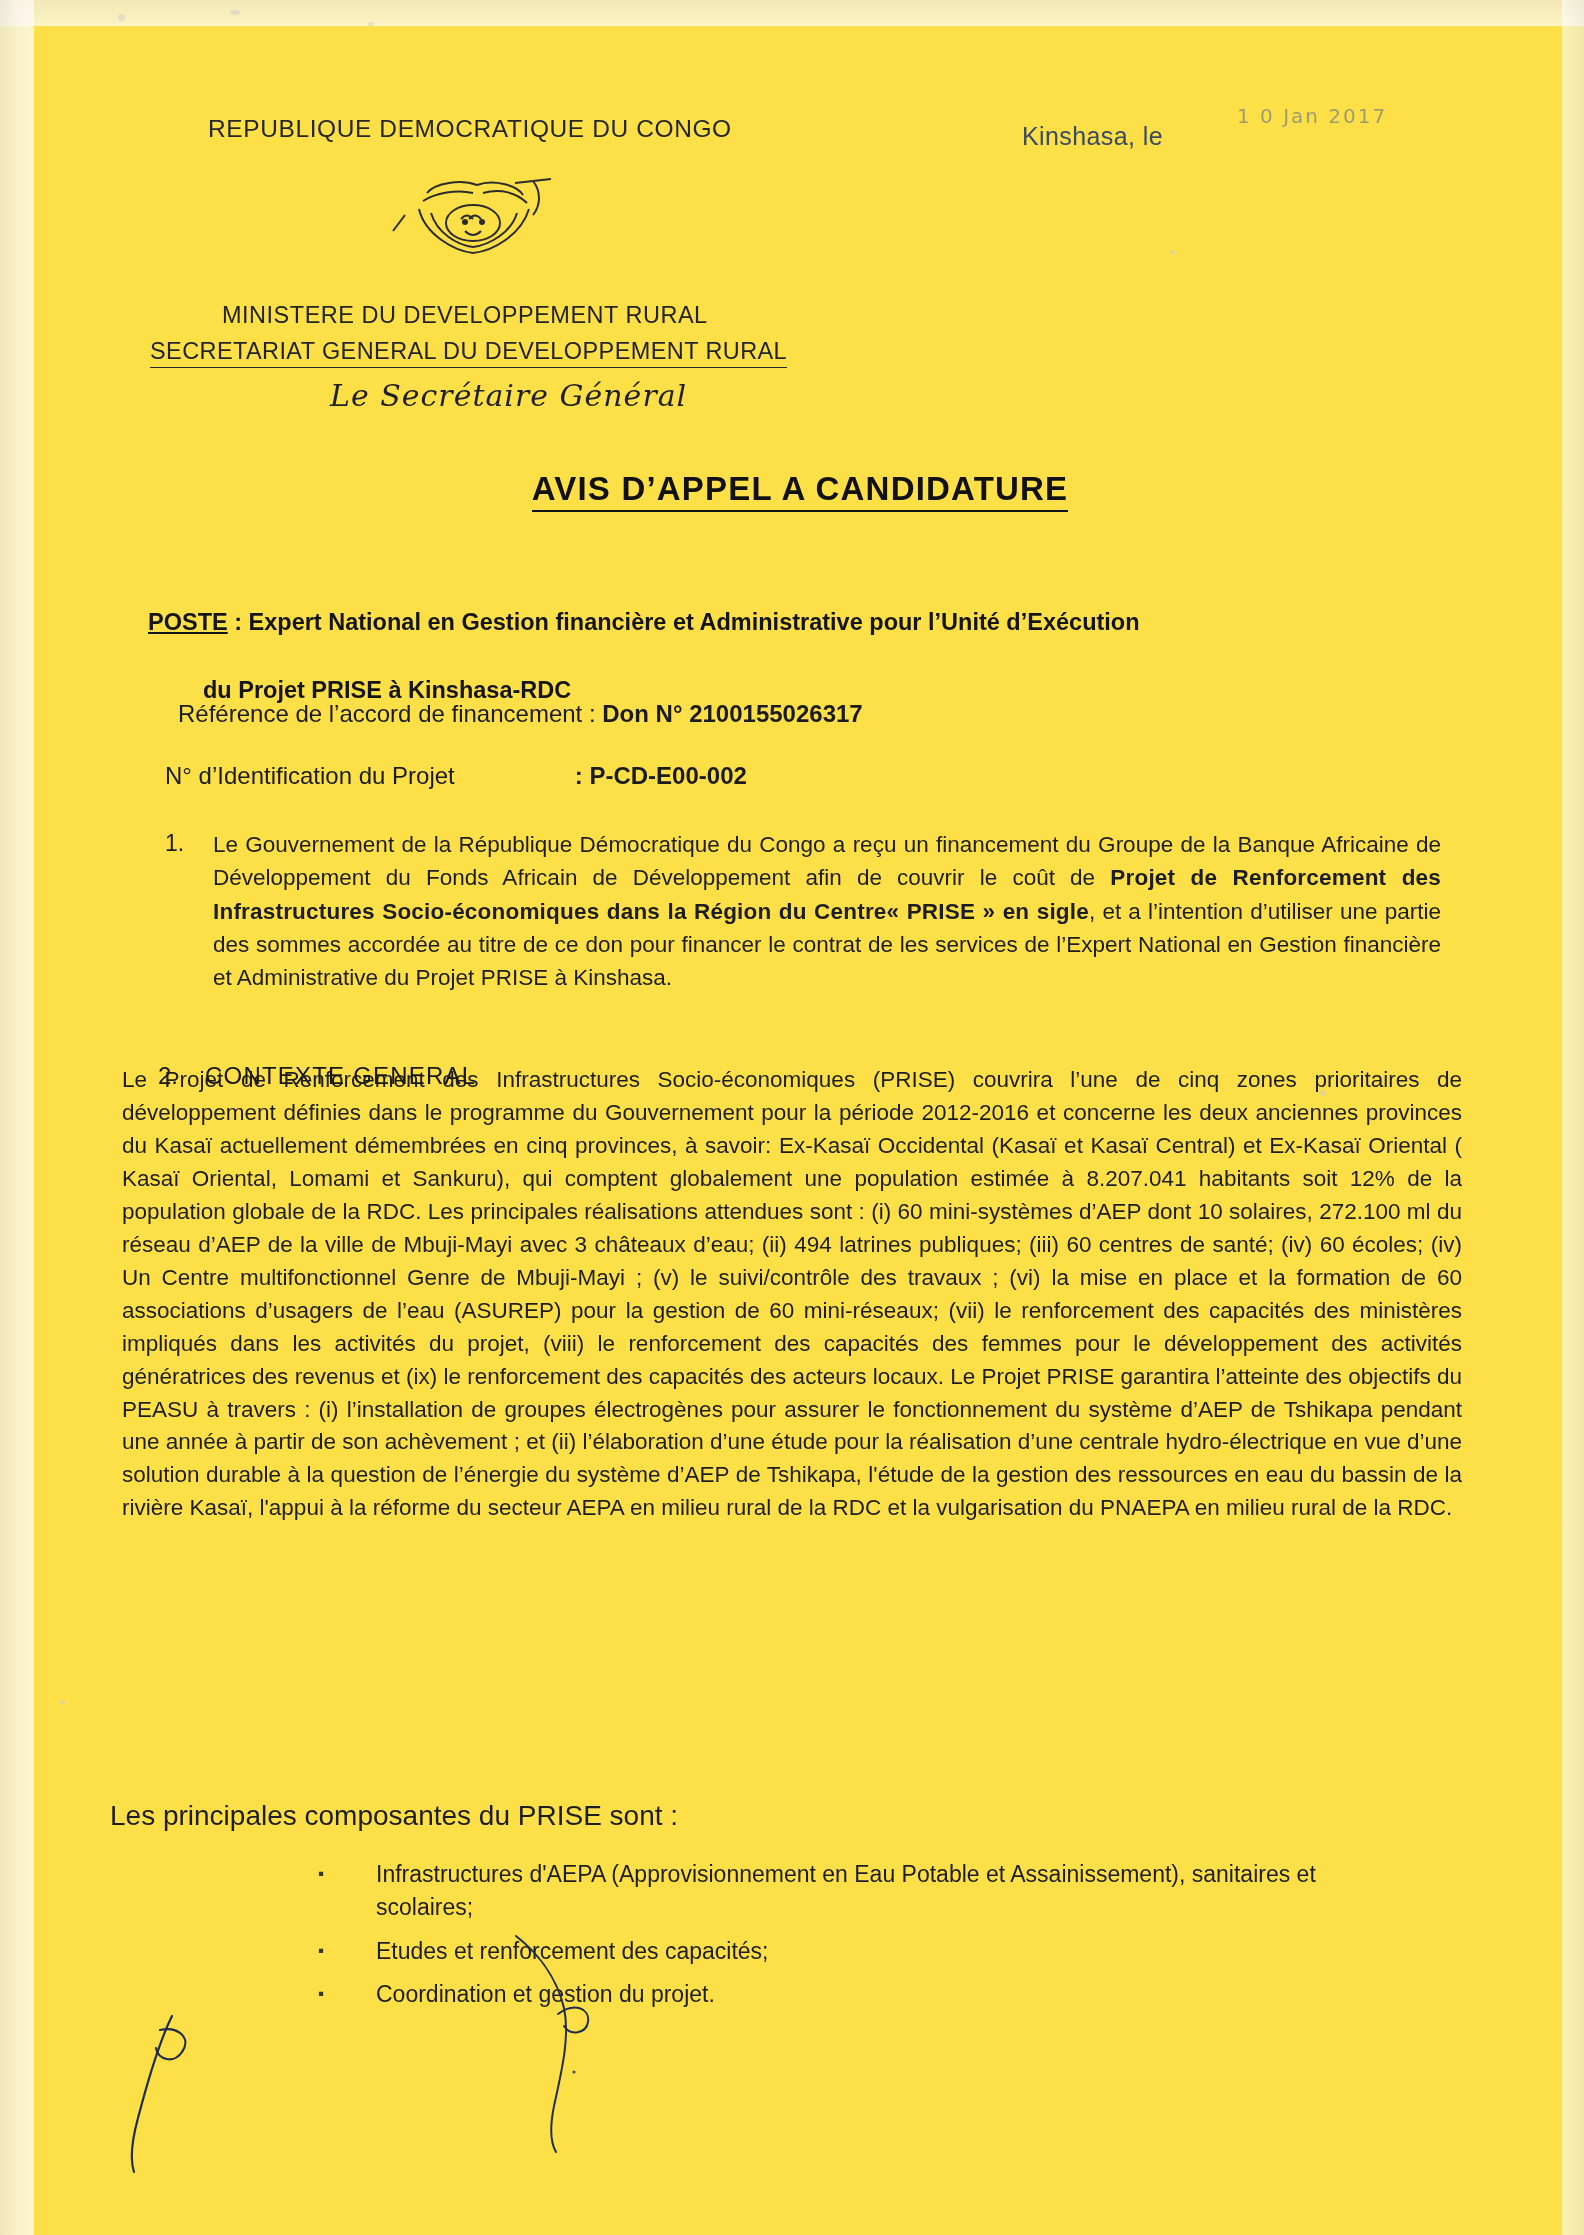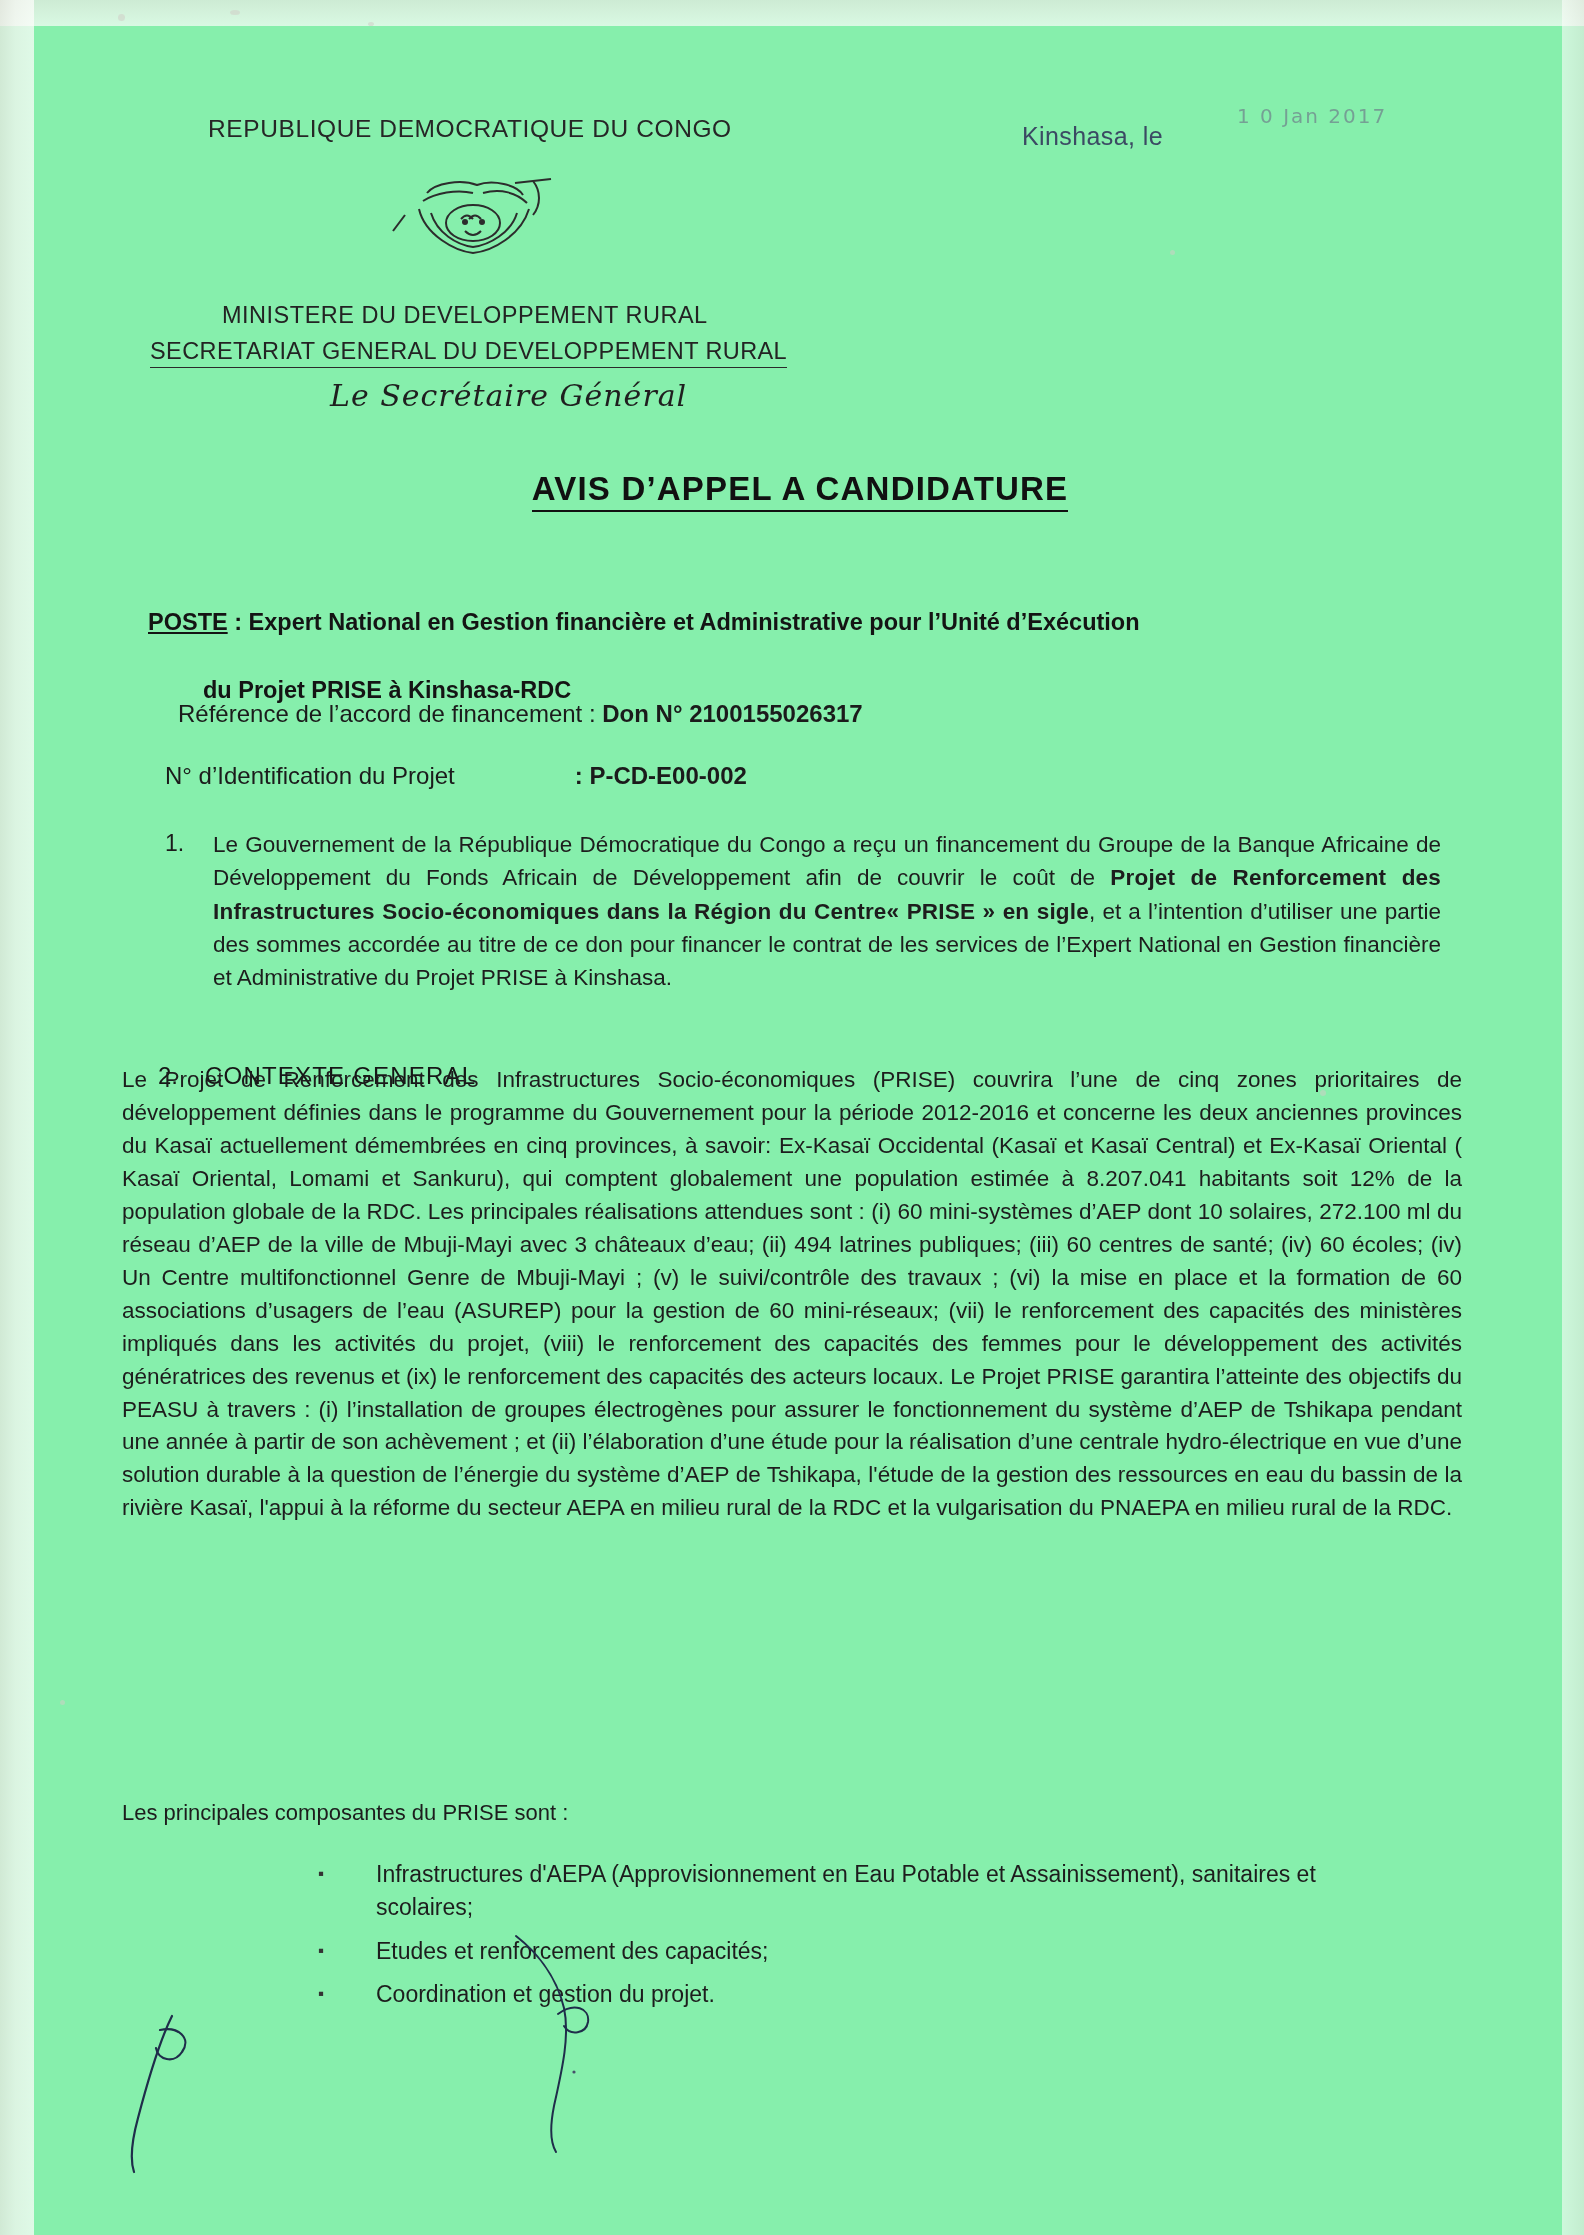--- a/index.html
+++ b/index.html
@@ -9,21 +9,21 @@
   }
   body {
     font-family: "Liberation Sans", sans-serif;
     color: #1a1a1a;
   }
   .page {
     position: relative;
     width: 1584px;
     height: 2235px;
     margin: 0 auto;
-    background: #86efac;
+    background: #fde047;
     overflow: hidden;
   }
   
   .scan-edge-left {
     position: absolute;
     top: 0; left: 0;
     width: 34px; height: 100%;
     background: linear-gradient(to right, #e9e7e2 0%, #f7f6f3 45%, #fdfdfb 100%);
     opacity: .75;
   }
@@ -202,23 +202,22 @@
     font-size: 22.5px;
     line-height: 1.465;
     text-align: justify;
     color: #1d1d1d;
   }
   .para3 {
     position: absolute;
     left: 110px;
     top: 1800px;
     width: 1340px;
-    font-size: 22px;
+    font-size: 28px;
     color: #1d1d1d;
-    margin-left: 12px;
   }
   .bullets {
     position: absolute;
     left: 318px;
     top: 1858px;
     width: 1100px;
     font-size: 23px;
     line-height: 1.45;
     color: #1d1d1d;
   }

